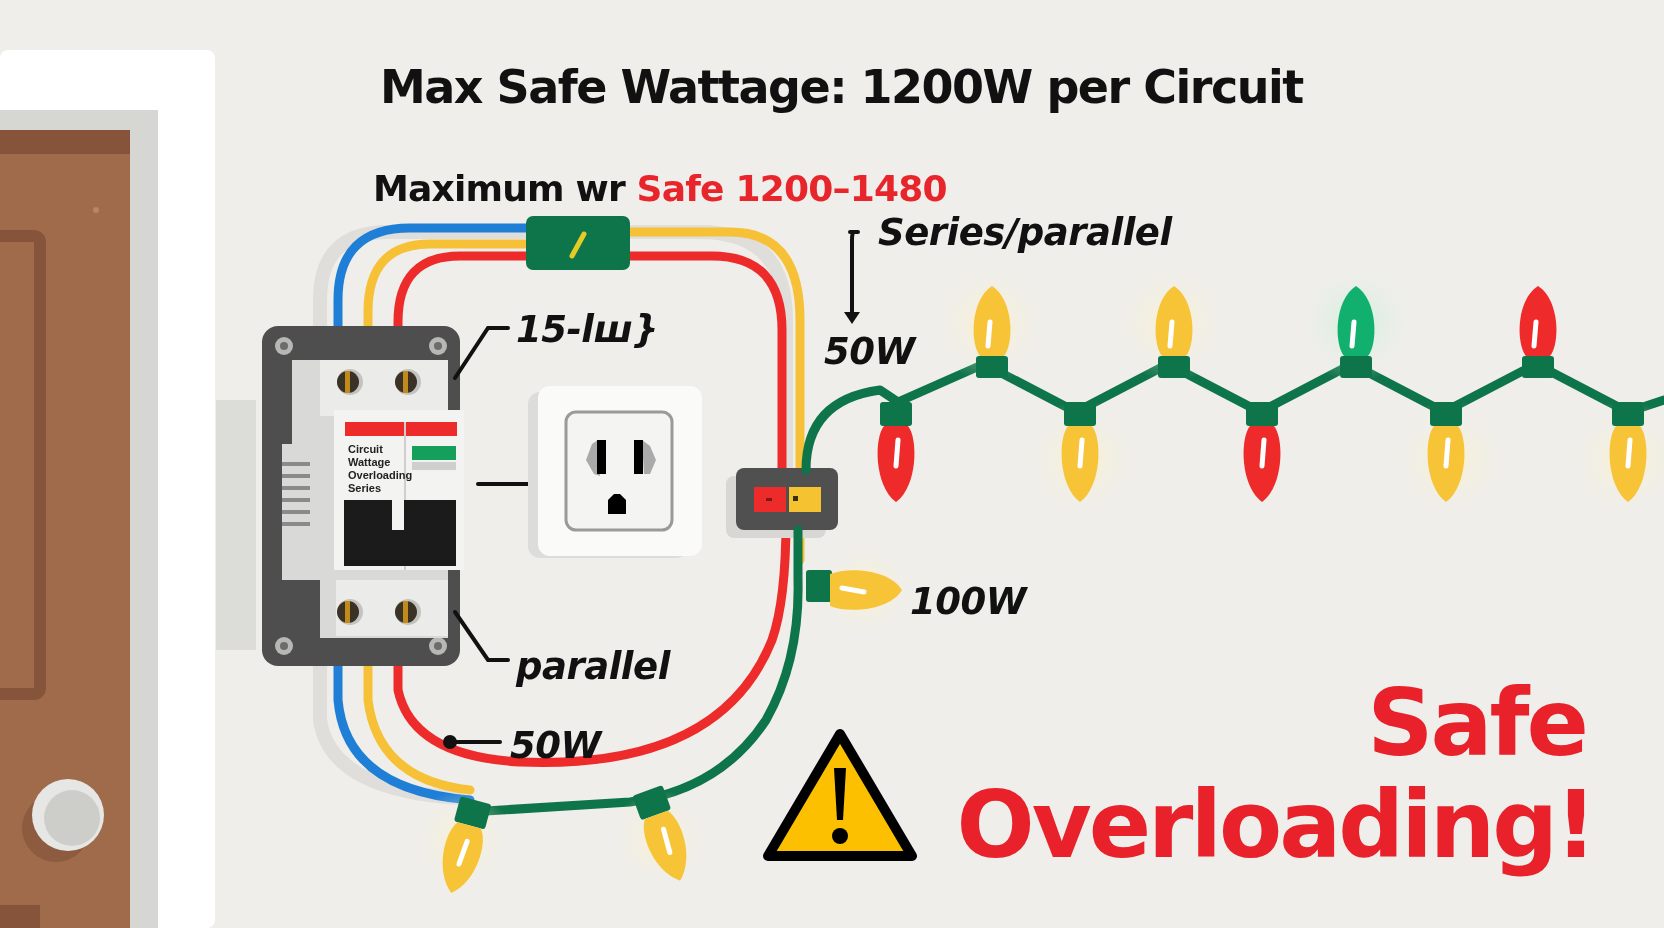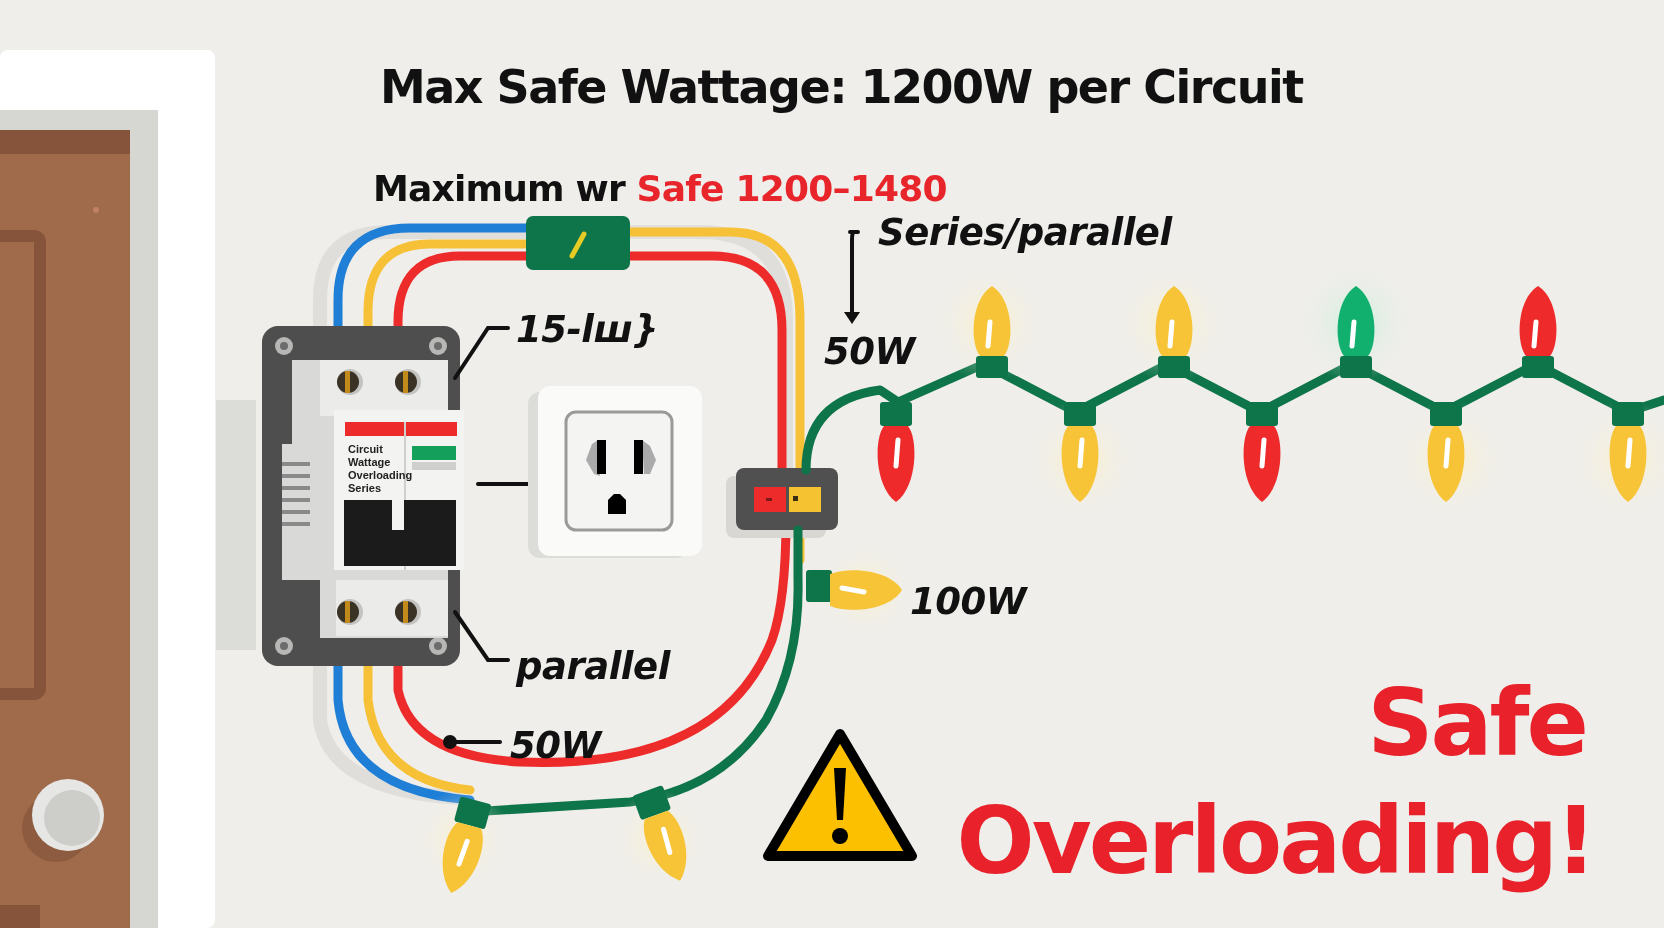--- a/index.html
+++ b/index.html
@@ -6,21 +6,21 @@
   body { width:1664px; height:928px; background:#efeeea; position:relative; overflow:hidden; font-family:"DejaVu Sans", sans-serif; }
   .stage { position:absolute; left:0; top:0; width:1664px; height:928px; }
   svg.art { position:absolute; left:0; top:0; }
   .txt { position:absolute; font-family:"DejaVu Sans", sans-serif; font-weight:bold; color:#111; white-space:nowrap; letter-spacing:-0.5px; }
   .title { left:380px; top:60px; font-size:46px; letter-spacing:-1.5px; }
   .subtitle { left:373px; top:168px; font-size:36px; letter-spacing:-0.8px; }
   .subtitle .red { color:#e8252b; }
   .lbl { font-size:37px;font-style:italic; }
   .avoid { position:absolute; right:80px; color:#e8212a; font-weight:bold; font-family:"DejaVu Sans", sans-serif; letter-spacing:-3px; line-height:1; text-align:right; }
   .avoid1 { top:678px; font-size:92px; right:78px; }
-  .avoid2 { top:780px; font-size:92px; right:70px;margin-top:16px; }
+  .avoid2 { top:780px; font-size:92px; right:70px; }
   .brk-txt { position:absolute; font-family:"Liberation Sans", sans-serif; font-weight:bold; font-size:11px; color:#222; line-height:13px; }
 </style>
 </head>
 <body>
 
 <div class="stage">
 
 <svg class="art" width="1664" height="928" viewBox="0 0 1664 928">
   <defs>
     <radialGradient id="glowY" cx="50%" cy="50%" r="50%">

